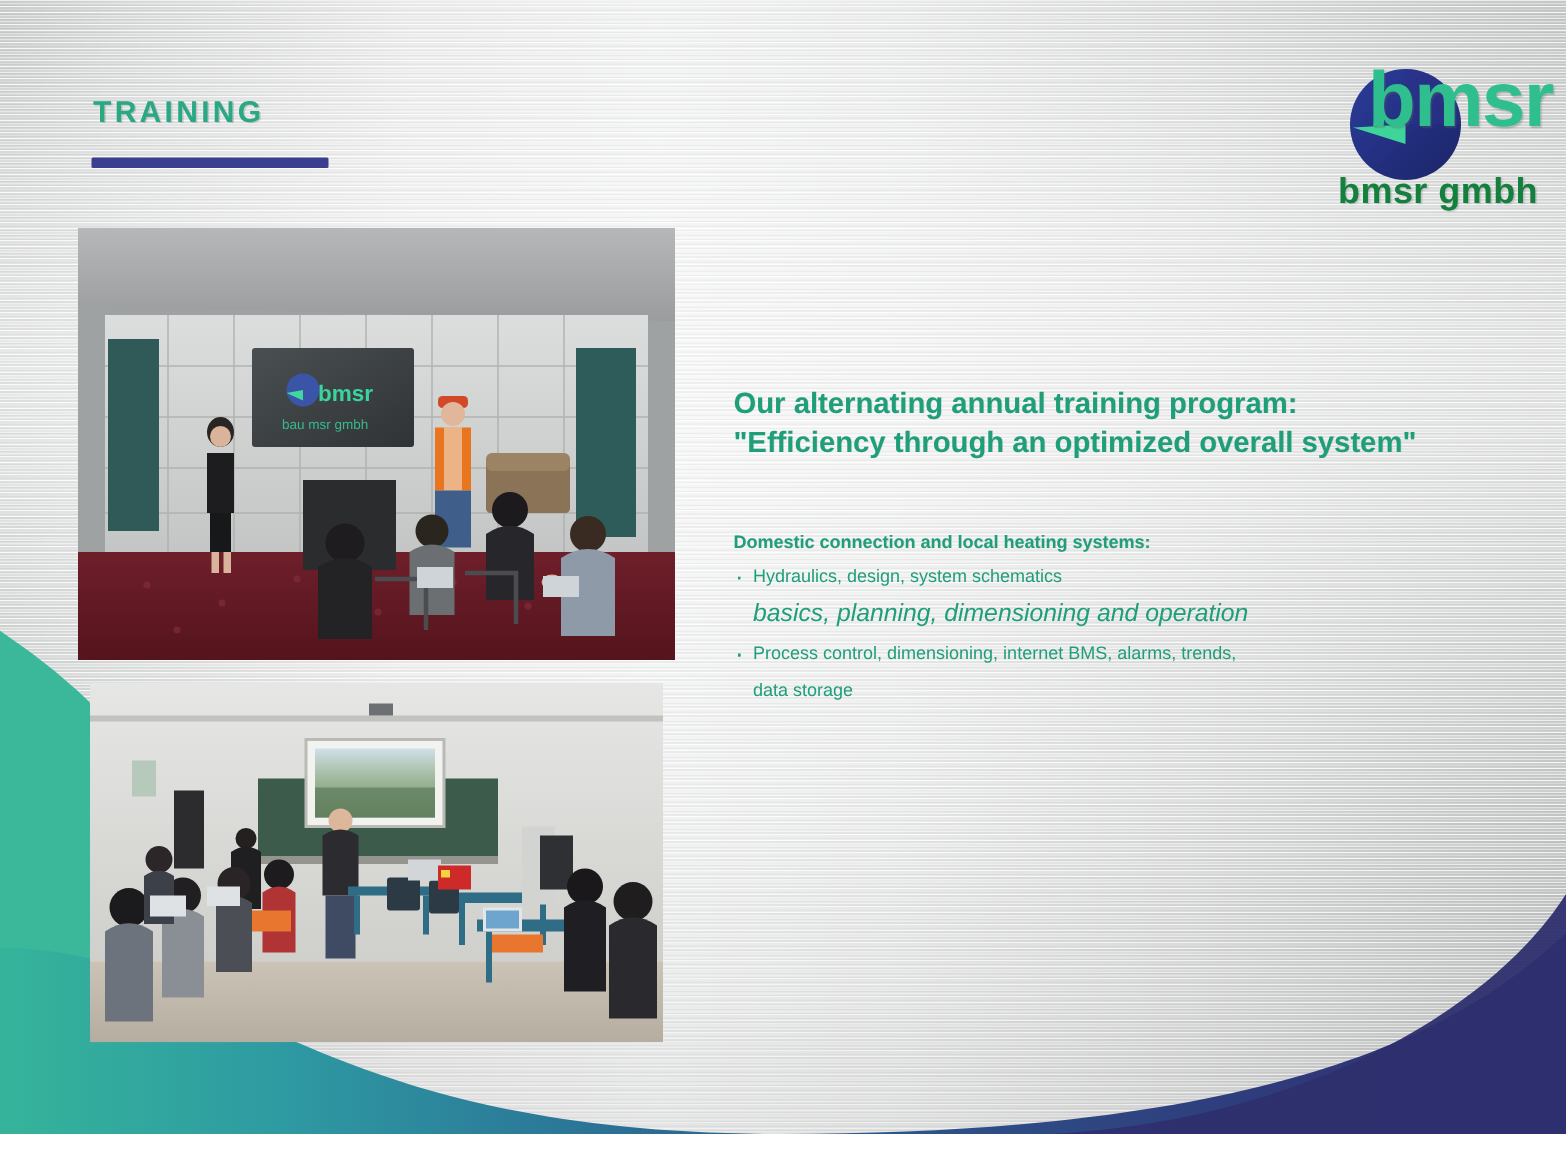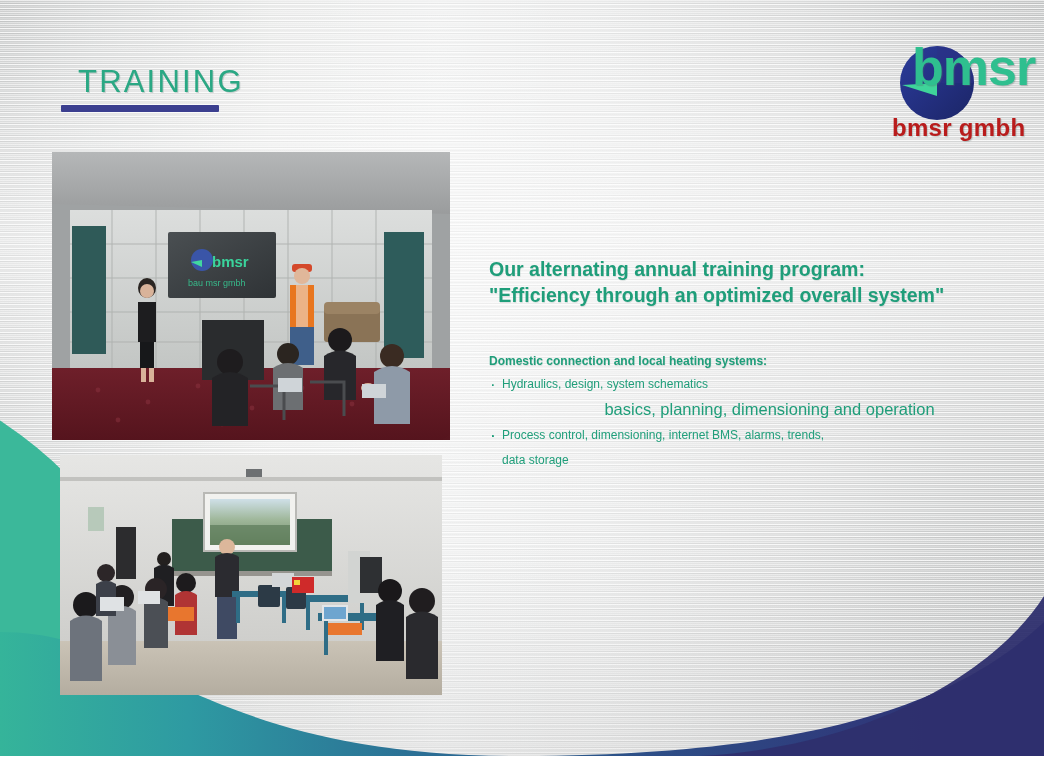--- a/index.html
+++ b/index.html
@@ -97,26 +97,25 @@
     height: 160px;
     overflow: hidden;
   }
   .shape-bottom-curve svg { display: block; }
 
   
   .page-title {
     position: absolute;
     left: 62px;
     top: 64px;
-    font-size: 31px;
-    font-weight: normal;
+    font-size: 20px;
+    font-weight: bold;
     letter-spacing: 2.2px;
     color: #2aa884;
     text-shadow: 1px 1px 0 rgba(120,140,135,0.35);
-    margin-left: 16px;
   }
   .title-rule {
     position: absolute;
     left: 61px;
     top: 105px;
     width: 158px;
     height: 7px;
     background: #3b3f8f;
     border-radius: 1px;
   }
@@ -140,21 +139,21 @@
     letter-spacing: -1px;
     line-height: 1;
     text-shadow: 1px 1px 1px rgba(90,110,105,0.35);
   }
   .logo-sub {
     position: absolute;
     left: 2px;
     top: 76px;
     font-size: 24px;
     font-weight: bold;
-    color: #b91c1c;
+    color: #15803d;
     letter-spacing: 0.3px;
     text-shadow: 1px 1px 1px rgba(90,110,105,0.3);
   }
 
   
   .photo {
     position: absolute;
     overflow: hidden;
   }
   .photo-inner {
@@ -223,22 +222,22 @@
   }
   .b-main {
     display: block;
     font-size: 12px;
     font-weight: normal;
     line-height: 25px;
   }
   .b-sub {
     display: block;
     font-size: 16.5px;
+    font-style: italic;
     line-height: 25px;
-    text-align: center;
   }
 </style>
 </head>
 <body>
 
 <div id="slide">
 
   <div class="metal-bg"></div>
 
   <div class="shape-teal-left"></div>

